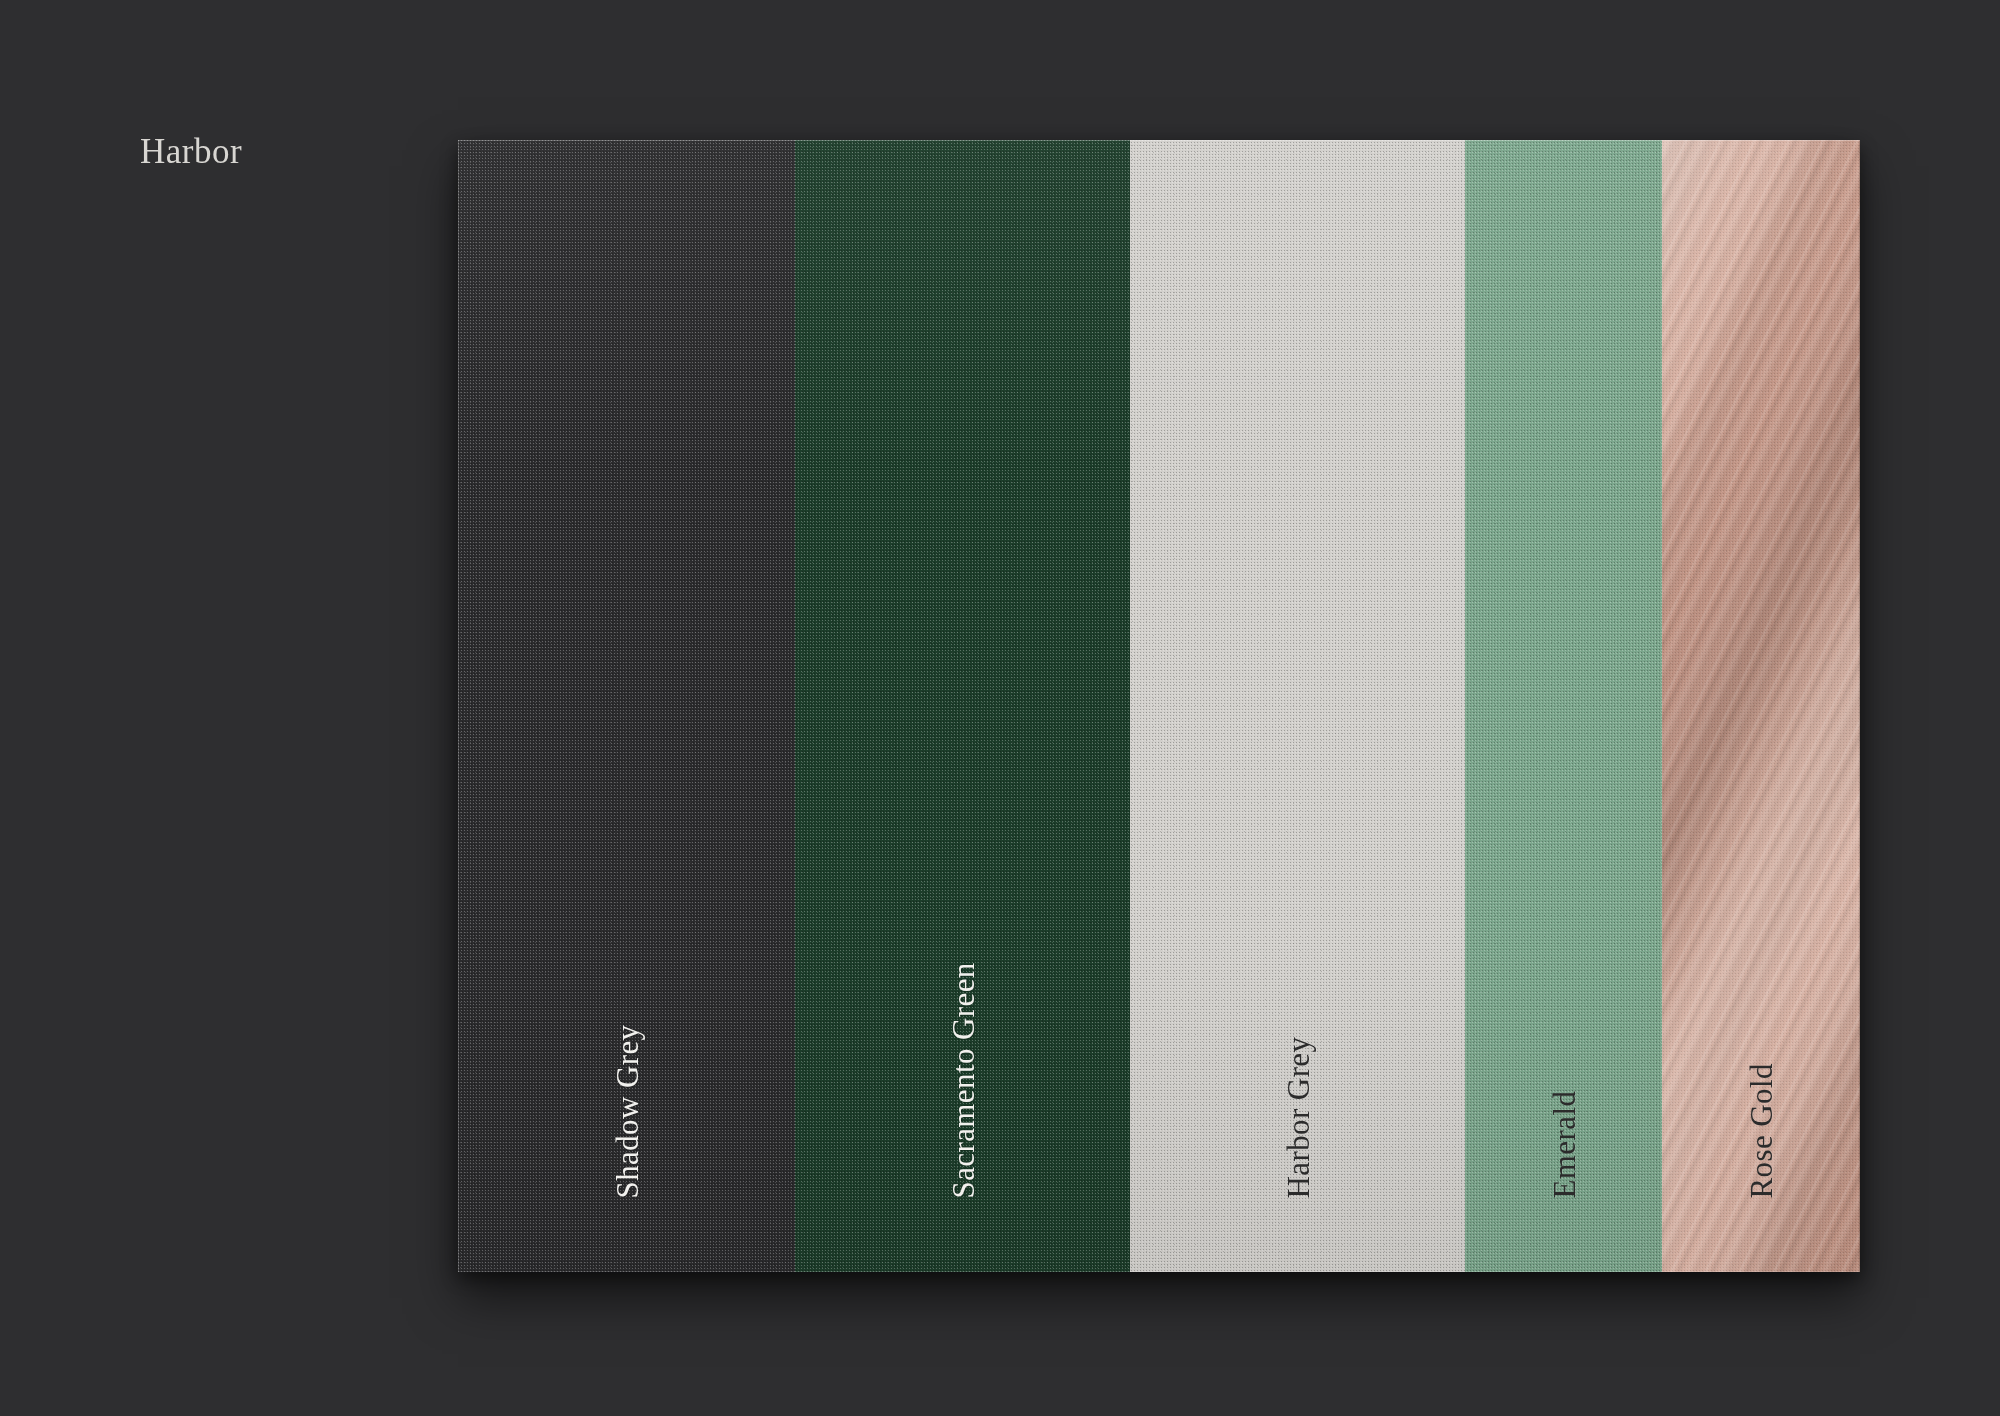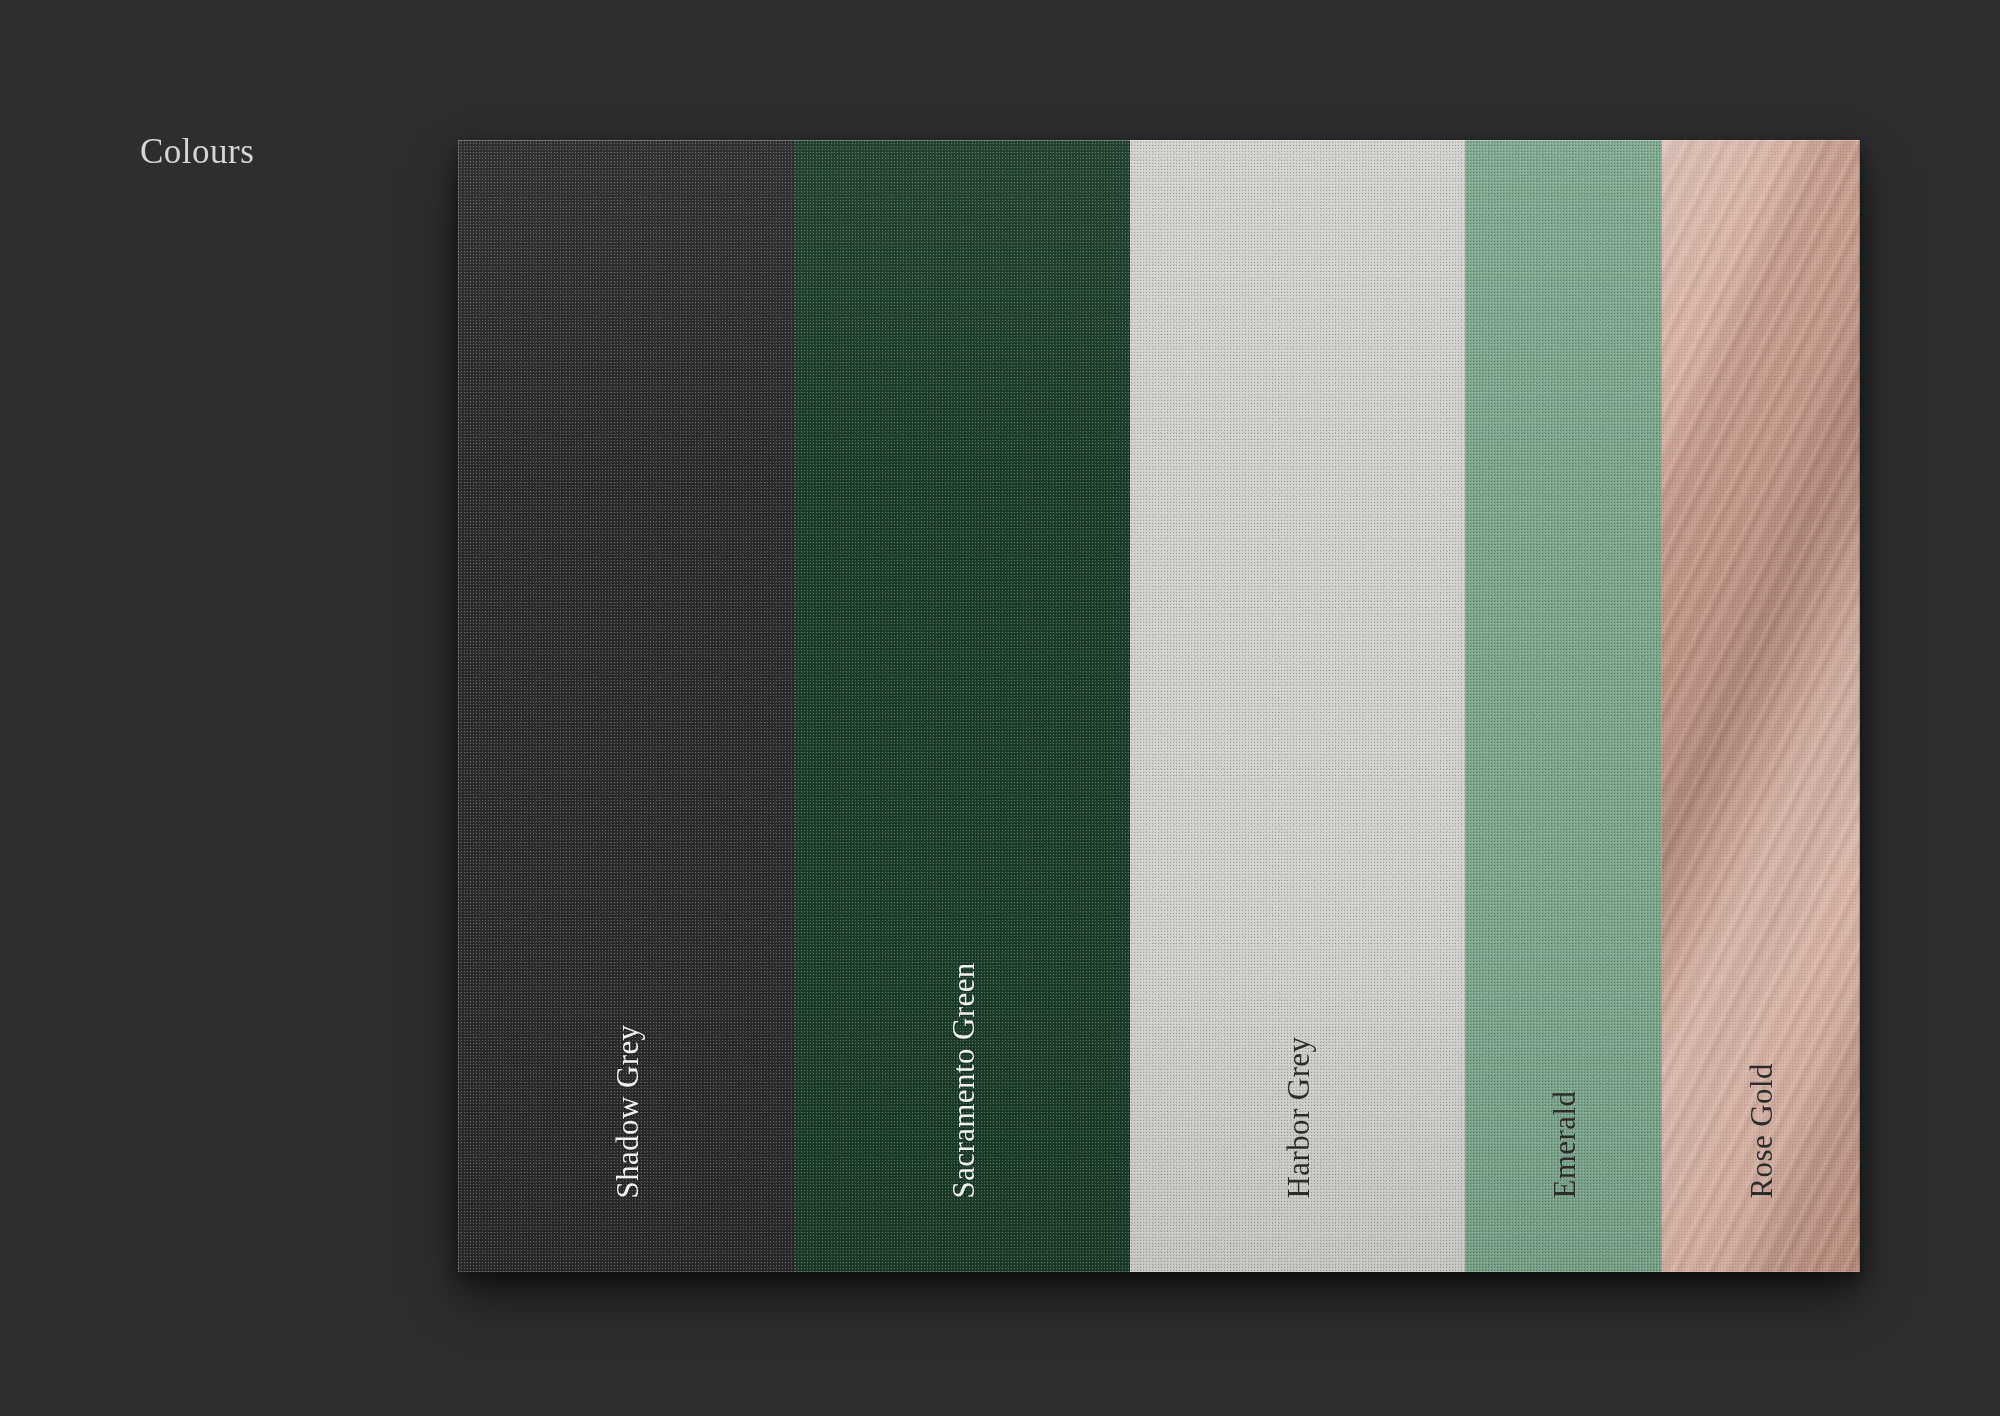--- a/index.html
+++ b/index.html
@@ -166,21 +166,21 @@
     transform: translateX(-50%) rotate(-90deg) translateX(50%);
     transform-origin: center center;
   }
 
   .label-light { color: #f2f1ee; text-shadow: 0 1px 2px rgba(0,0,0,0.30); }
   .label-dark  { color: #2b2b2b; text-shadow: 0 1px 1px rgba(255,255,255,0.18); }
 </style>
 </head>
 <body>
 
-<div id="page-title">Colours</div>
+<div id="page-title">Harbor</div>
 
 <div id="palette-panel">
 
   <div class="swatch" style="width:337px; background:#2b2b2d;">
     <div class="grain"></div>
     <div class="shade"></div>
     <div class="label-anchor">
       <span class="swatch-label label-light">Shadow Grey</span>
     </div>
   </div>

